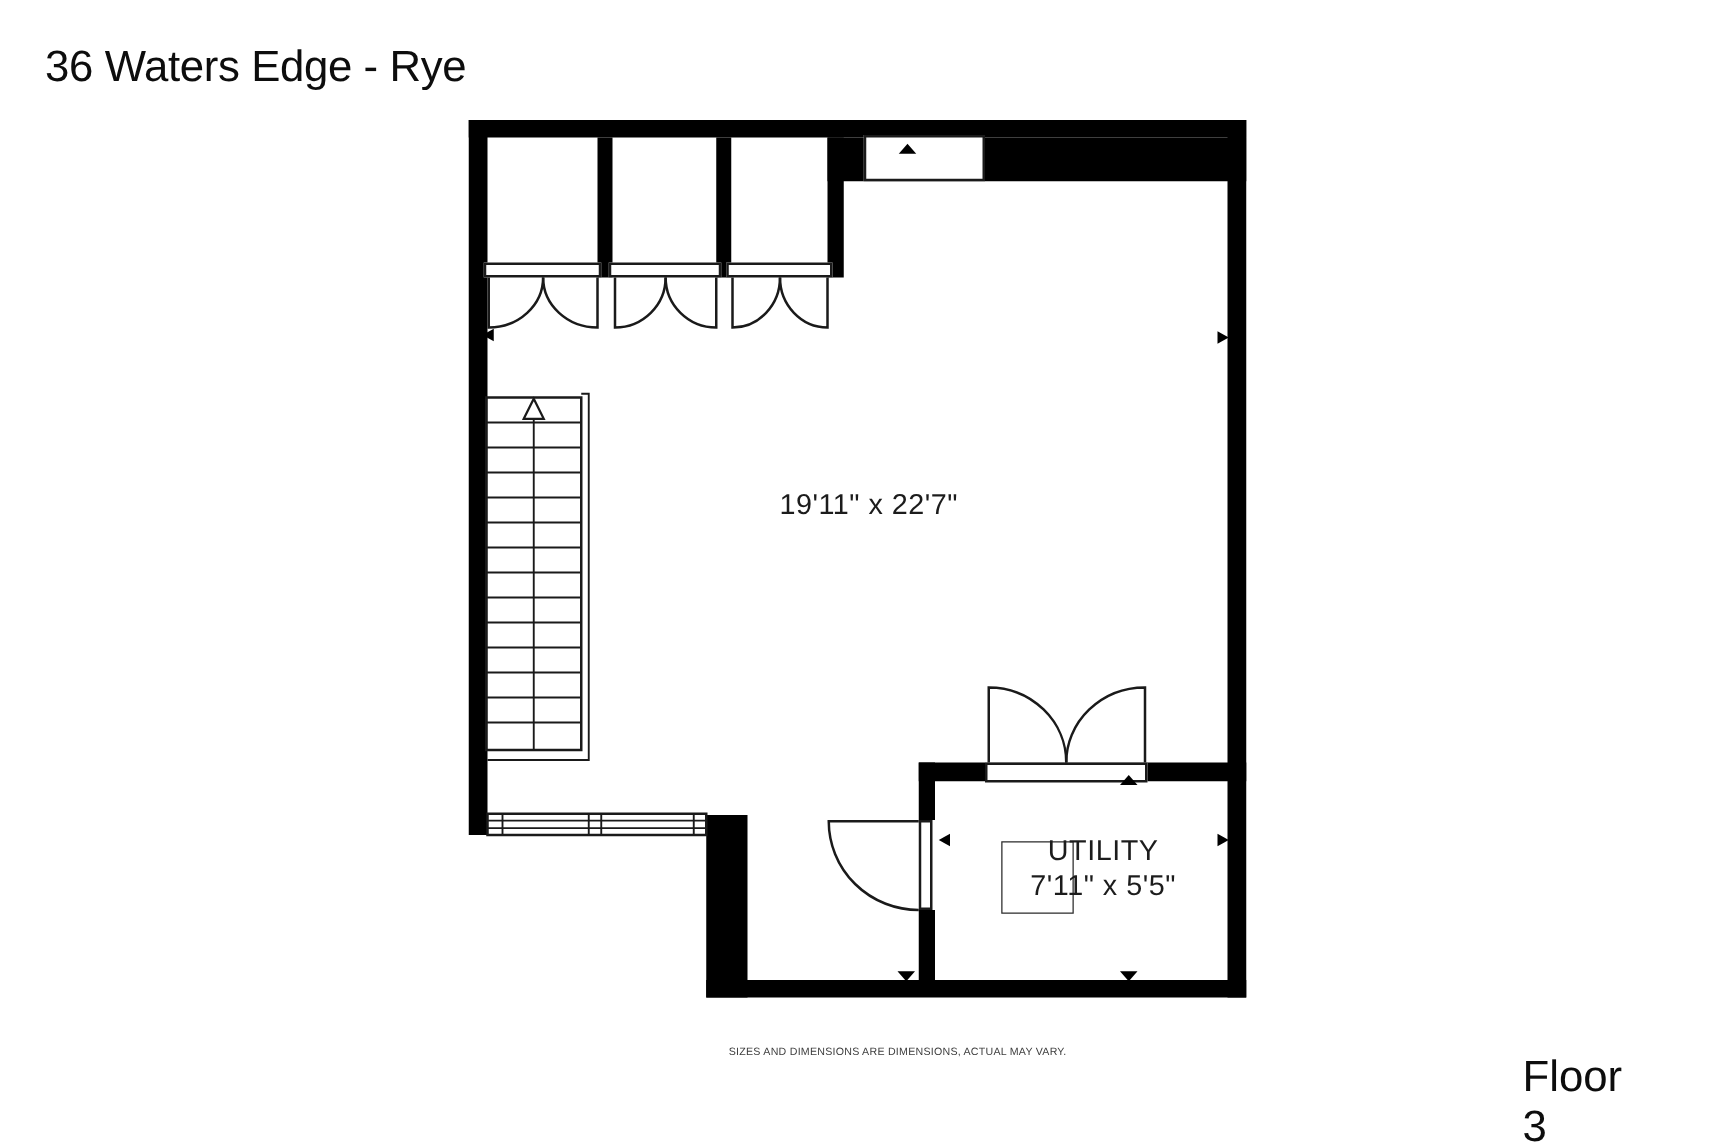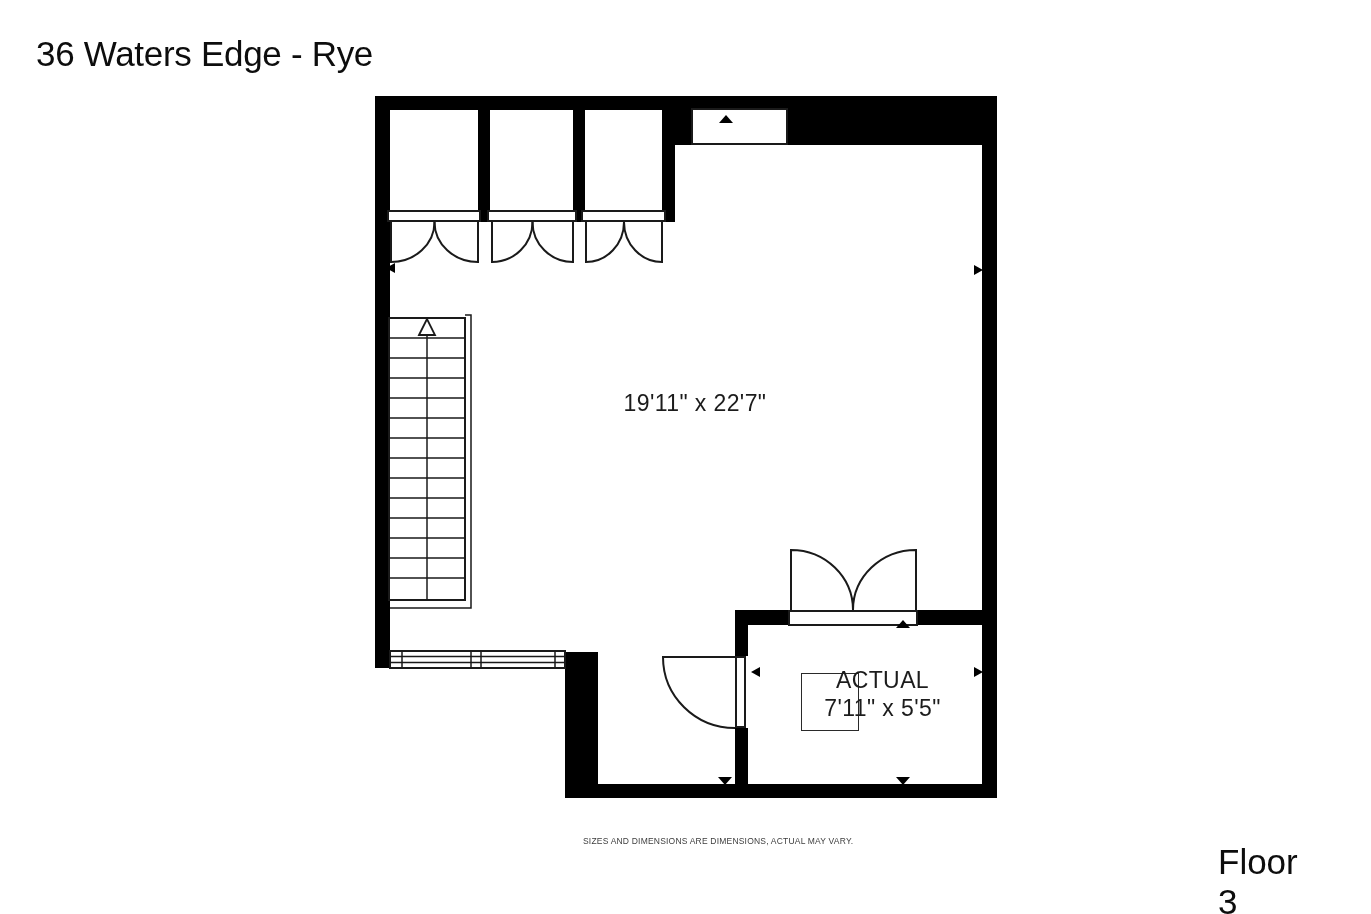--- a/index.html
+++ b/index.html
@@ -28,21 +28,21 @@
 </head>
 <body>
 
 <div class="page">
 
   <div class="label title">36 Waters Edge - Rye</div>
   <div class="label room-label bonus">
     <div>19'11" x 22'7"</div>
   </div>
   <div class="label room-label utility">
-    <div>ACTUAL</div>
+    <div>UTILITY</div>
     <div>7'11" x 5'5"</div>
   </div>
   <div class="label disclaimer">SIZES AND DIMENSIONS ARE DIMENSIONS, ACTUAL MAY VARY.</div>
   <div class="label floor">Floor 3</div>
 
   <div class="wall" style="left:375px;top:96px;width:622px;height:14px;"></div>
   <div class="wall" style="left:662px;top:110px;width:335px;height:35px;"></div>
   <div class="wall" style="left:375px;top:96px;width:15px;height:572px;"></div>
   <div class="wall" style="left:982px;top:96px;width:15px;height:702px;"></div>
   <div class="wall" style="left:478px;top:110px;width:12px;height:112px;"></div>

